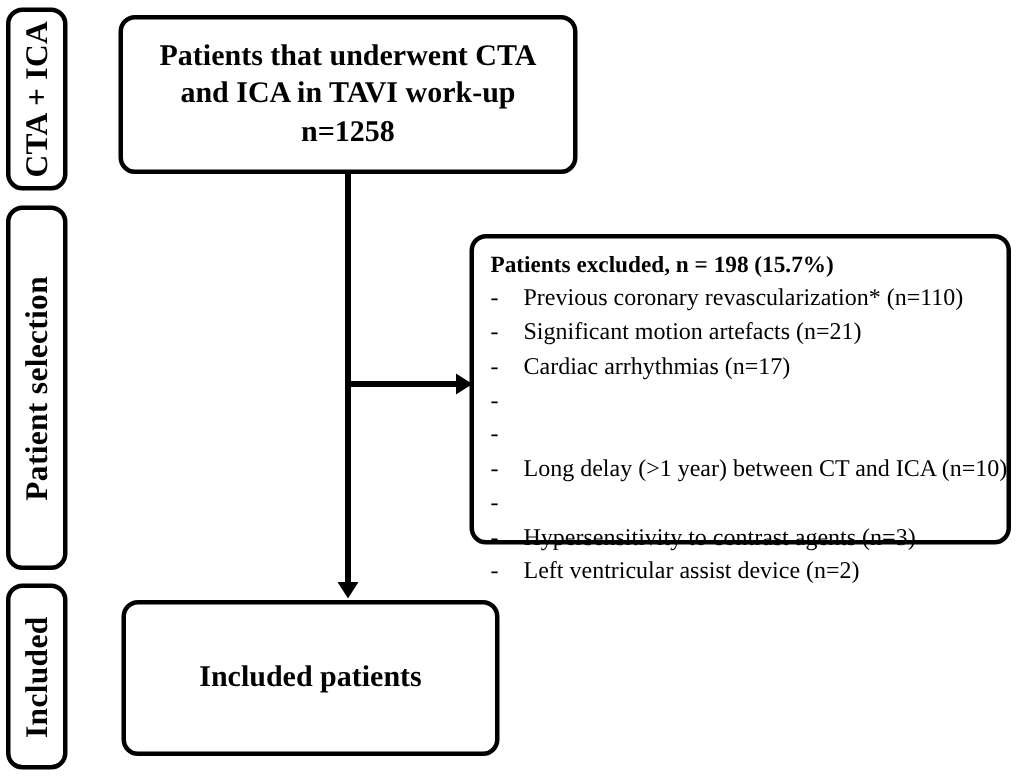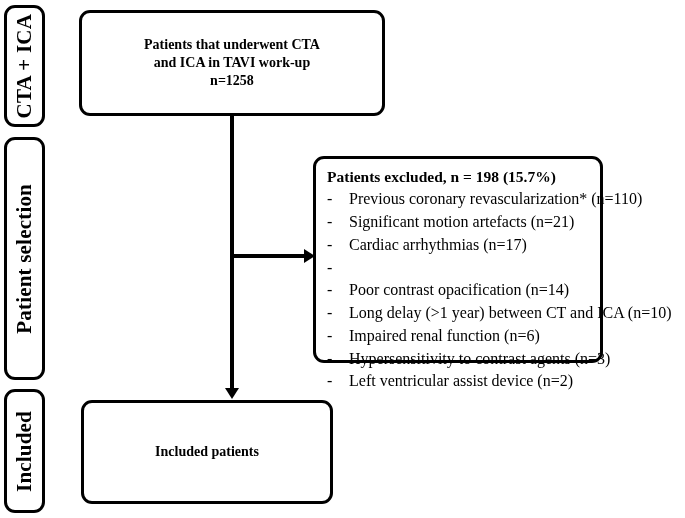--- a/index.html
+++ b/index.html
@@ -52,32 +52,32 @@
     background: #ffffff;
   }
   .flow-box.centered {
     display: flex;
     align-items: center;
     justify-content: center;
     text-align: center;
   }
   .box-text {
     font-weight: bold;
-    font-size: 14px;
+    font-size: 20px;
     line-height: 1.27;
   }
 
   #box-cohort { left: 79px; top: 10px;  width: 306px; height: 106px; }
   #box-included { left: 81px; top: 400px; width: 252px; height: 104px; }
 
   
   #box-excluded {
     left: 313px;
     top: 156px;
-    width: 290px;
+    width: 361px;
     height: 207px;
     padding: 7px 9px 6px 11px;
   }
   #box-excluded .excl-title {
     font-weight: bold;
     font-size: 15.5px;
     line-height: 1.45;
     white-space: nowrap;
   }
   #box-excluded .excl-list {
@@ -179,29 +179,27 @@
       </li>
       <li class="excl-item">
         <span class="excl-bullet">-</span>
         <span>Cardiac arrhythmias (n=17)</span>
       </li>
       <li class="excl-item">
         <span class="excl-bullet">-</span>
       </li>
       <li class="excl-item">
         <span class="excl-bullet">-</span>
-        <span>Poor contrast opacification (n=14)</span>
       </li>
       <li class="excl-item">
         <span class="excl-bullet">-</span>
         <span>Long delay (&gt;1 year) between CT and ICA (n=10)</span>
       </li>
       <li class="excl-item">
         <span class="excl-bullet">-</span>
-        <span>Impaired renal function (n=6)</span>
       </li>
       <li class="excl-item">
         <span class="excl-bullet">-</span>
         <span>Hypersensitivity to contrast agents (n=3)</span>
       </li>
       <li class="excl-item">
         <span class="excl-bullet">-</span>
         <span>Left ventricular assist device (n=2)</span>
       </li>
     </ul>

